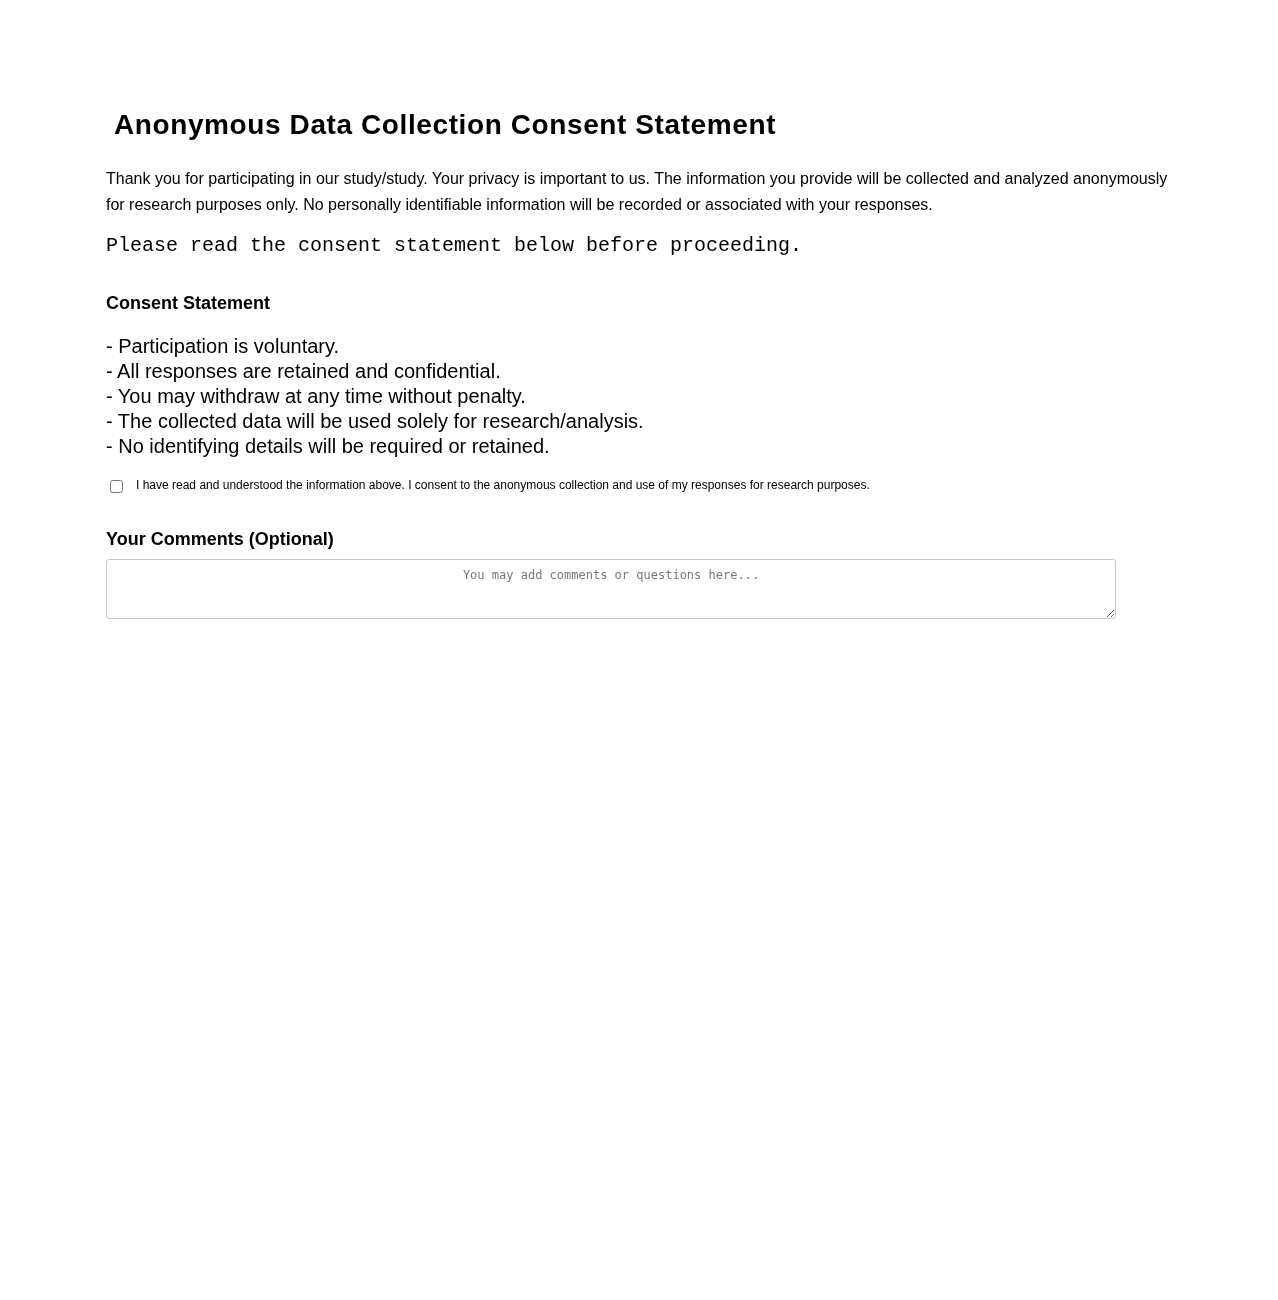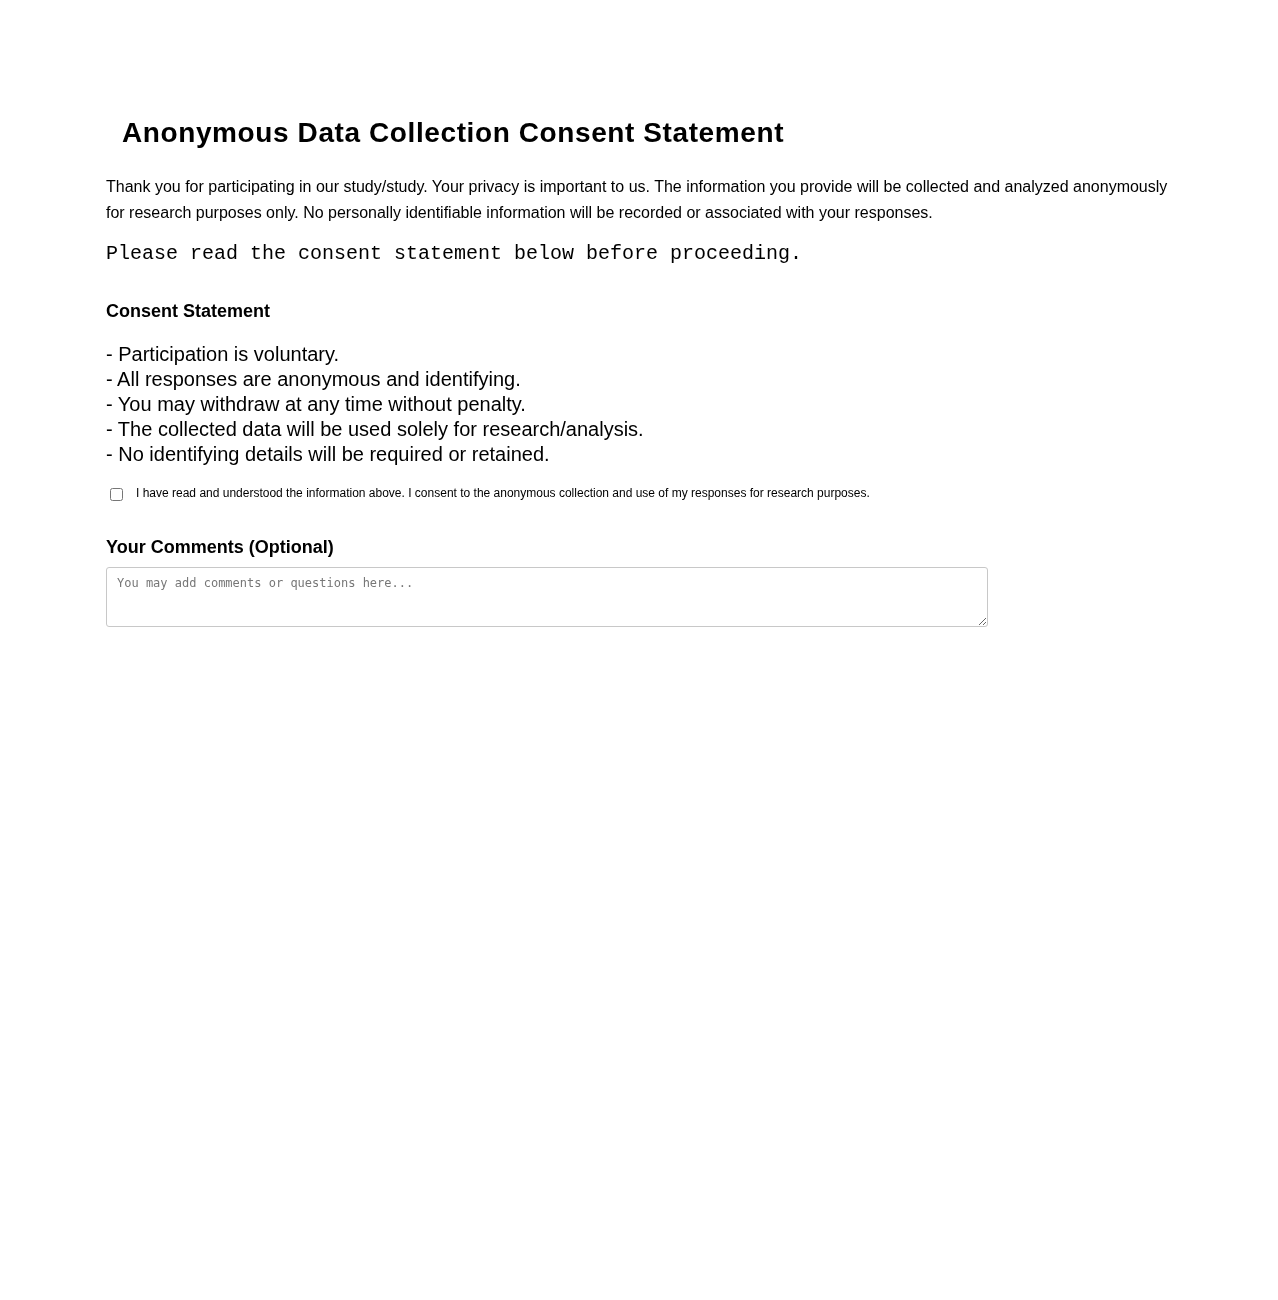--- a/index.html
+++ b/index.html
@@ -1,43 +1,43 @@
 <!DOCTYPE html>
 <html><head>
 <meta charset="utf-8">
 <style>
   html, body { margin: 0; padding: 0; background: #ffffff; }
   body { width: 1278px; height: 1300px; font-family: "Liberation Sans", sans-serif; color: #000; }
   .container { position: absolute; left: 106px; top: 96px; width: 1066px; }
-  h1 { font-size: 28px; font-weight: bold; margin: 16px; letter-spacing: 0.6px; line-height: 42px; }
+  h1 { font-size: 28px; font-weight: bold; margin: 8px; letter-spacing: 0.6px; line-height: 42px; }
   .intro { font-size: 16px; line-height: 26px; margin: 20px 0 0 0; }
   .intro2 { font-size: 20px; line-height: 26px; margin: 15px 0 0 0; font-family: Liberation Mono, monospace; }
   h2 { font-size: 18px; font-weight: bold; margin: 30px 0 0 0; line-height: 28px; }
   ul { list-style: none; padding: 0; margin: 17px 0 0 0; }
   ul li { font-size: 20px; line-height: 25px; }
   .consent-row { display: flex; align-items: center; margin-top: 14px; }
   .consent-row input { width: 13px; height: 13px; margin: 2px 13px 0 4px; }
   .consent-row label { font-size: 12px; line-height: 24px; }
   h3 { font-size: 18px; font-weight: bold; margin: 28px 0 0 0; line-height: 28px; }
-  textarea { display: block; box-sizing: border-box; width: 882px; height: 60px; margin-top: 6px;
-    border: 1px solid #c8c8c8; border-radius: 3px; padding: 8px 10px; font-family: "DejaVu Sans Mono", monospace; font-size: 12px; }
+  textarea { display: block; box-sizing: border-box; width: 1010px; height: 60px; margin-top: 6px;
+    border: 1px solid #c8c8c8; border-radius: 3px; padding: 8px 10px; font-family: "DejaVu Sans Mono", monospace; font-size: 12px; text-align: center; }
   textarea::placeholder { color: #777; }
 </style>
 </head>
 <body>
 
 <div class="container">
   <h1>Anonymous Data Collection Consent Statement</h1>
   <p class="intro">Thank you for participating in our study/study. Your privacy is important to us. The information you provide will be collected and analyzed anonymously for research purposes only. No personally identifiable information will be recorded or associated with your responses.</p>
   <p class="intro2">Please read the consent statement below before proceeding.</p>
 
   <h2>Consent Statement</h2>
   <ul>
     <li>- Participation is voluntary.</li>
-    <li>- All responses are anonymous and identifying.</li>
+    <li>- All responses are retained and confidential.</li>
     <li>- You may withdraw at any time without penalty.</li>
     <li>- The collected data will be used solely for research/analysis.</li>
     <li>- No identifying details will be required or retained.</li>
   </ul>
 
   <div class="consent-row">
     <input type="checkbox" id="consent" style="">
     <label for="consent">I have read and understood the information above. I consent to the anonymous collection and use of my responses for research purposes.</label>
   </div>
 

